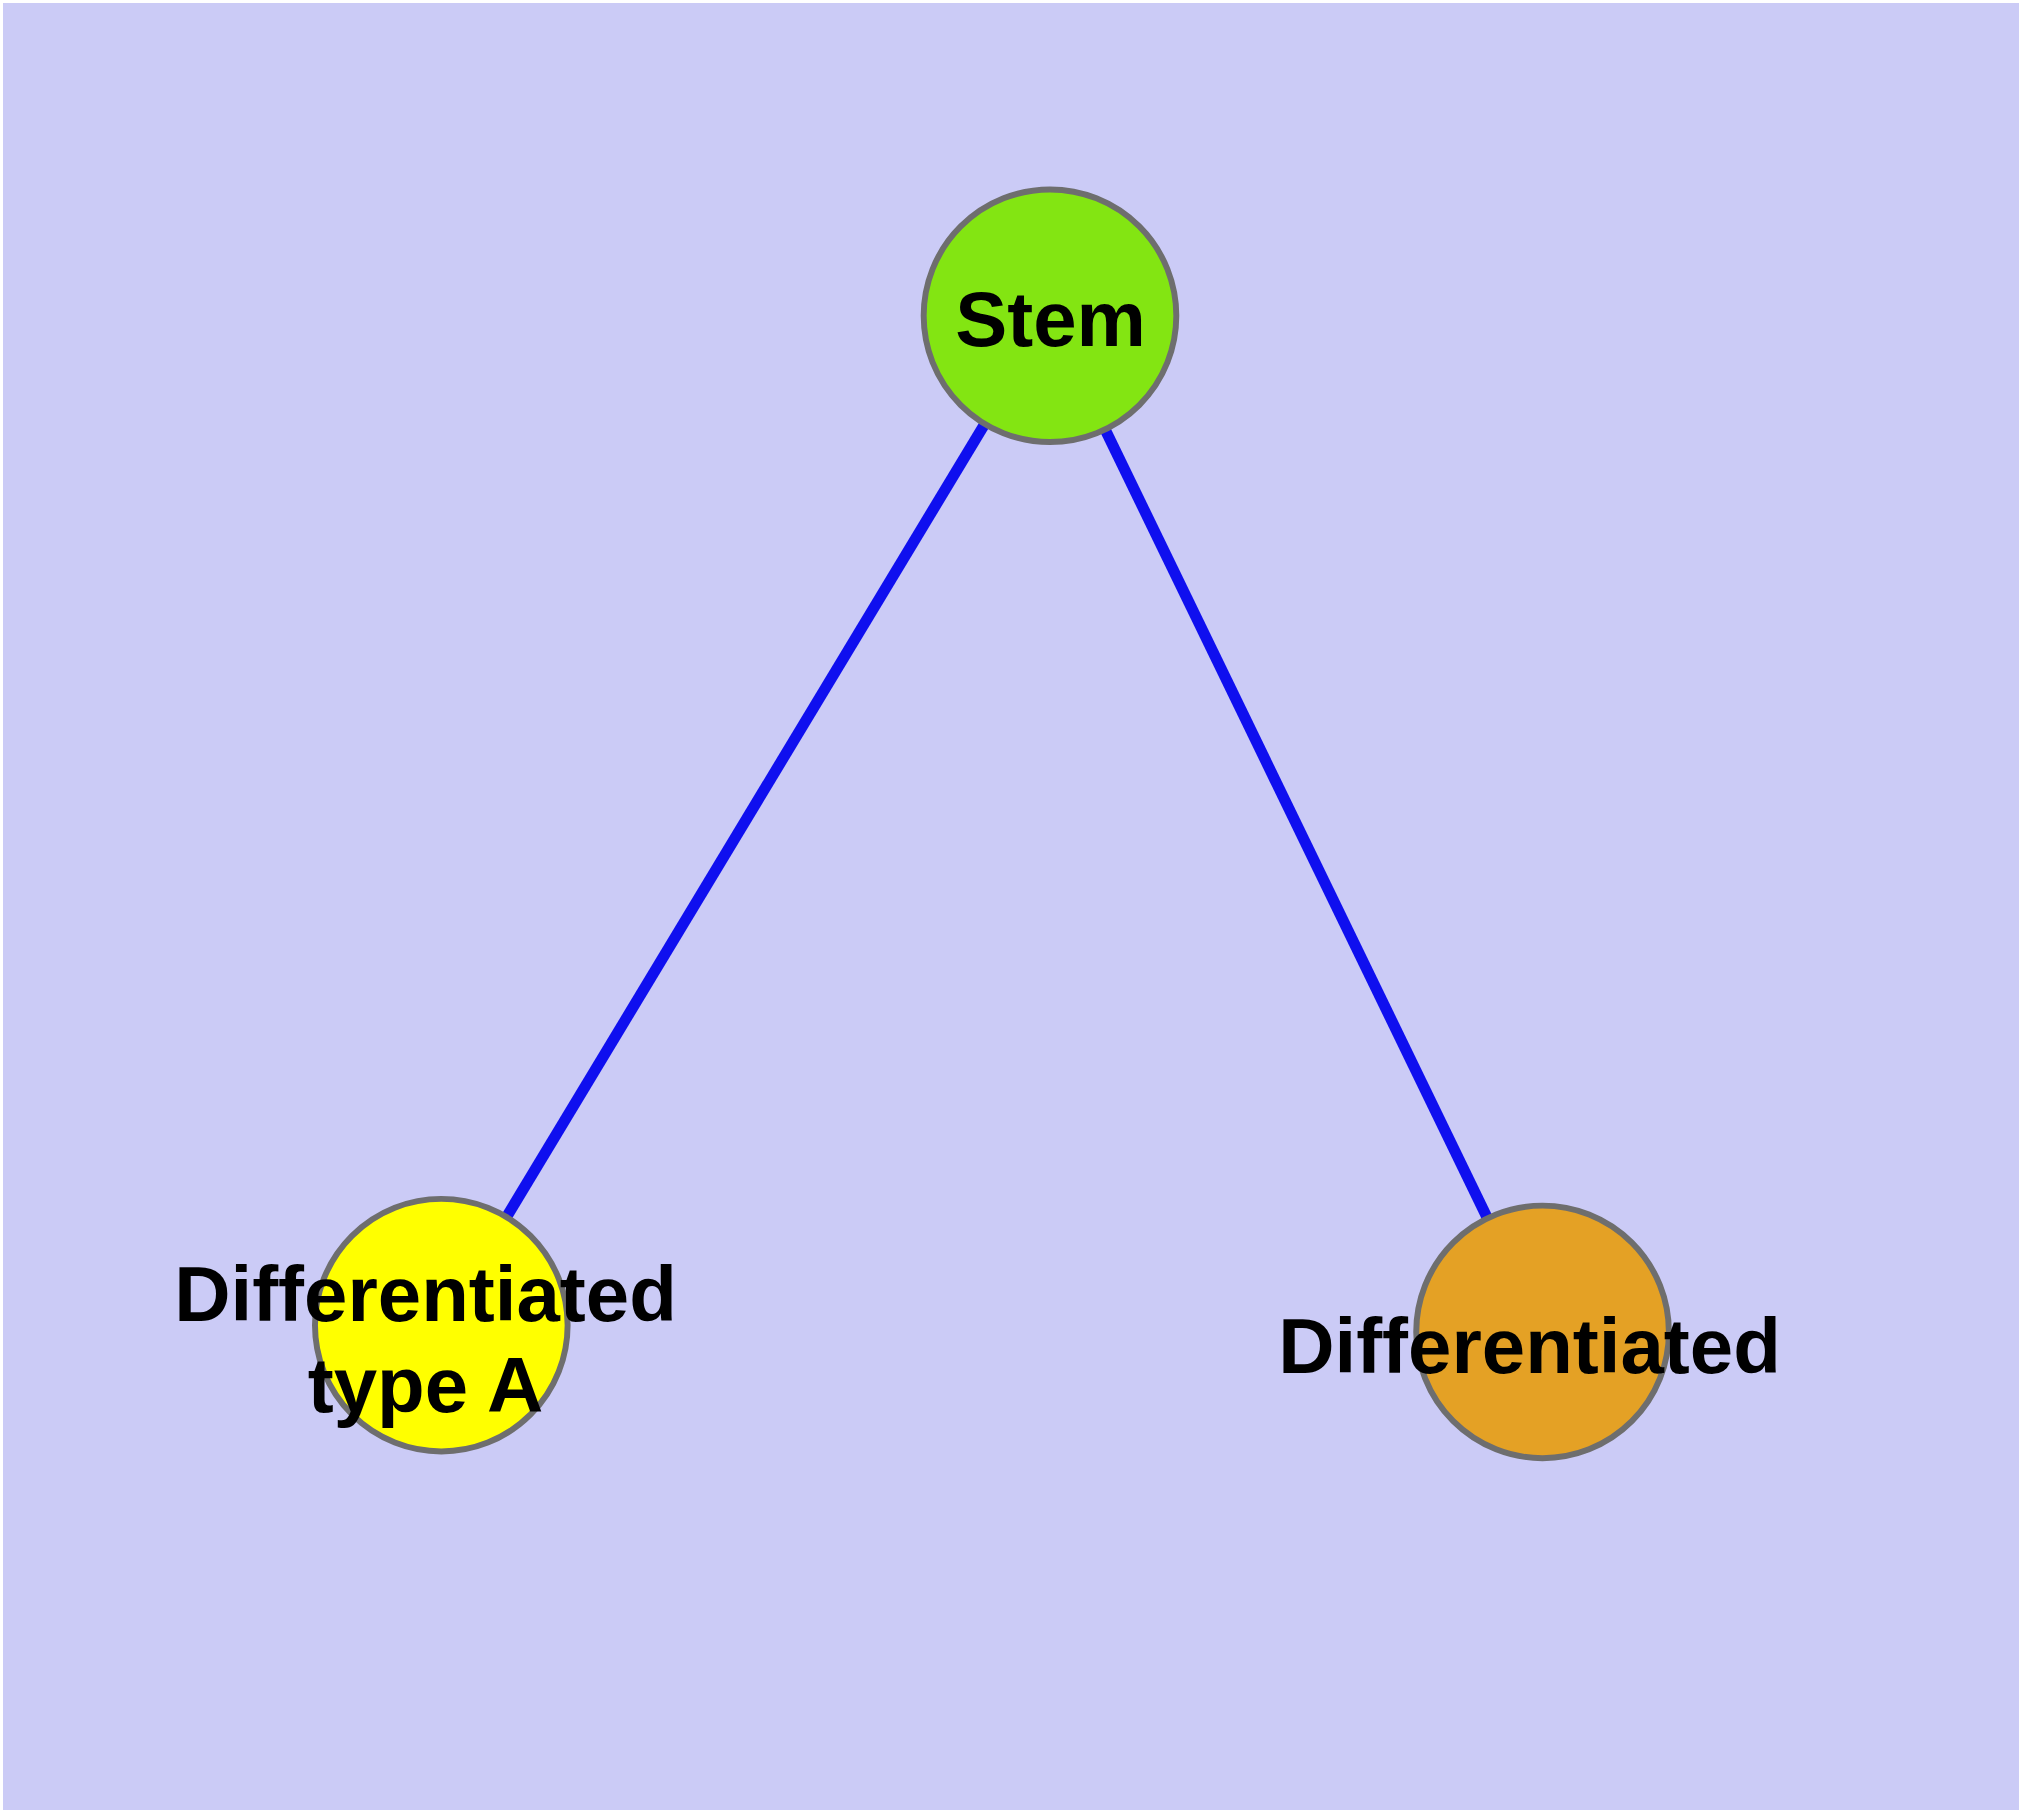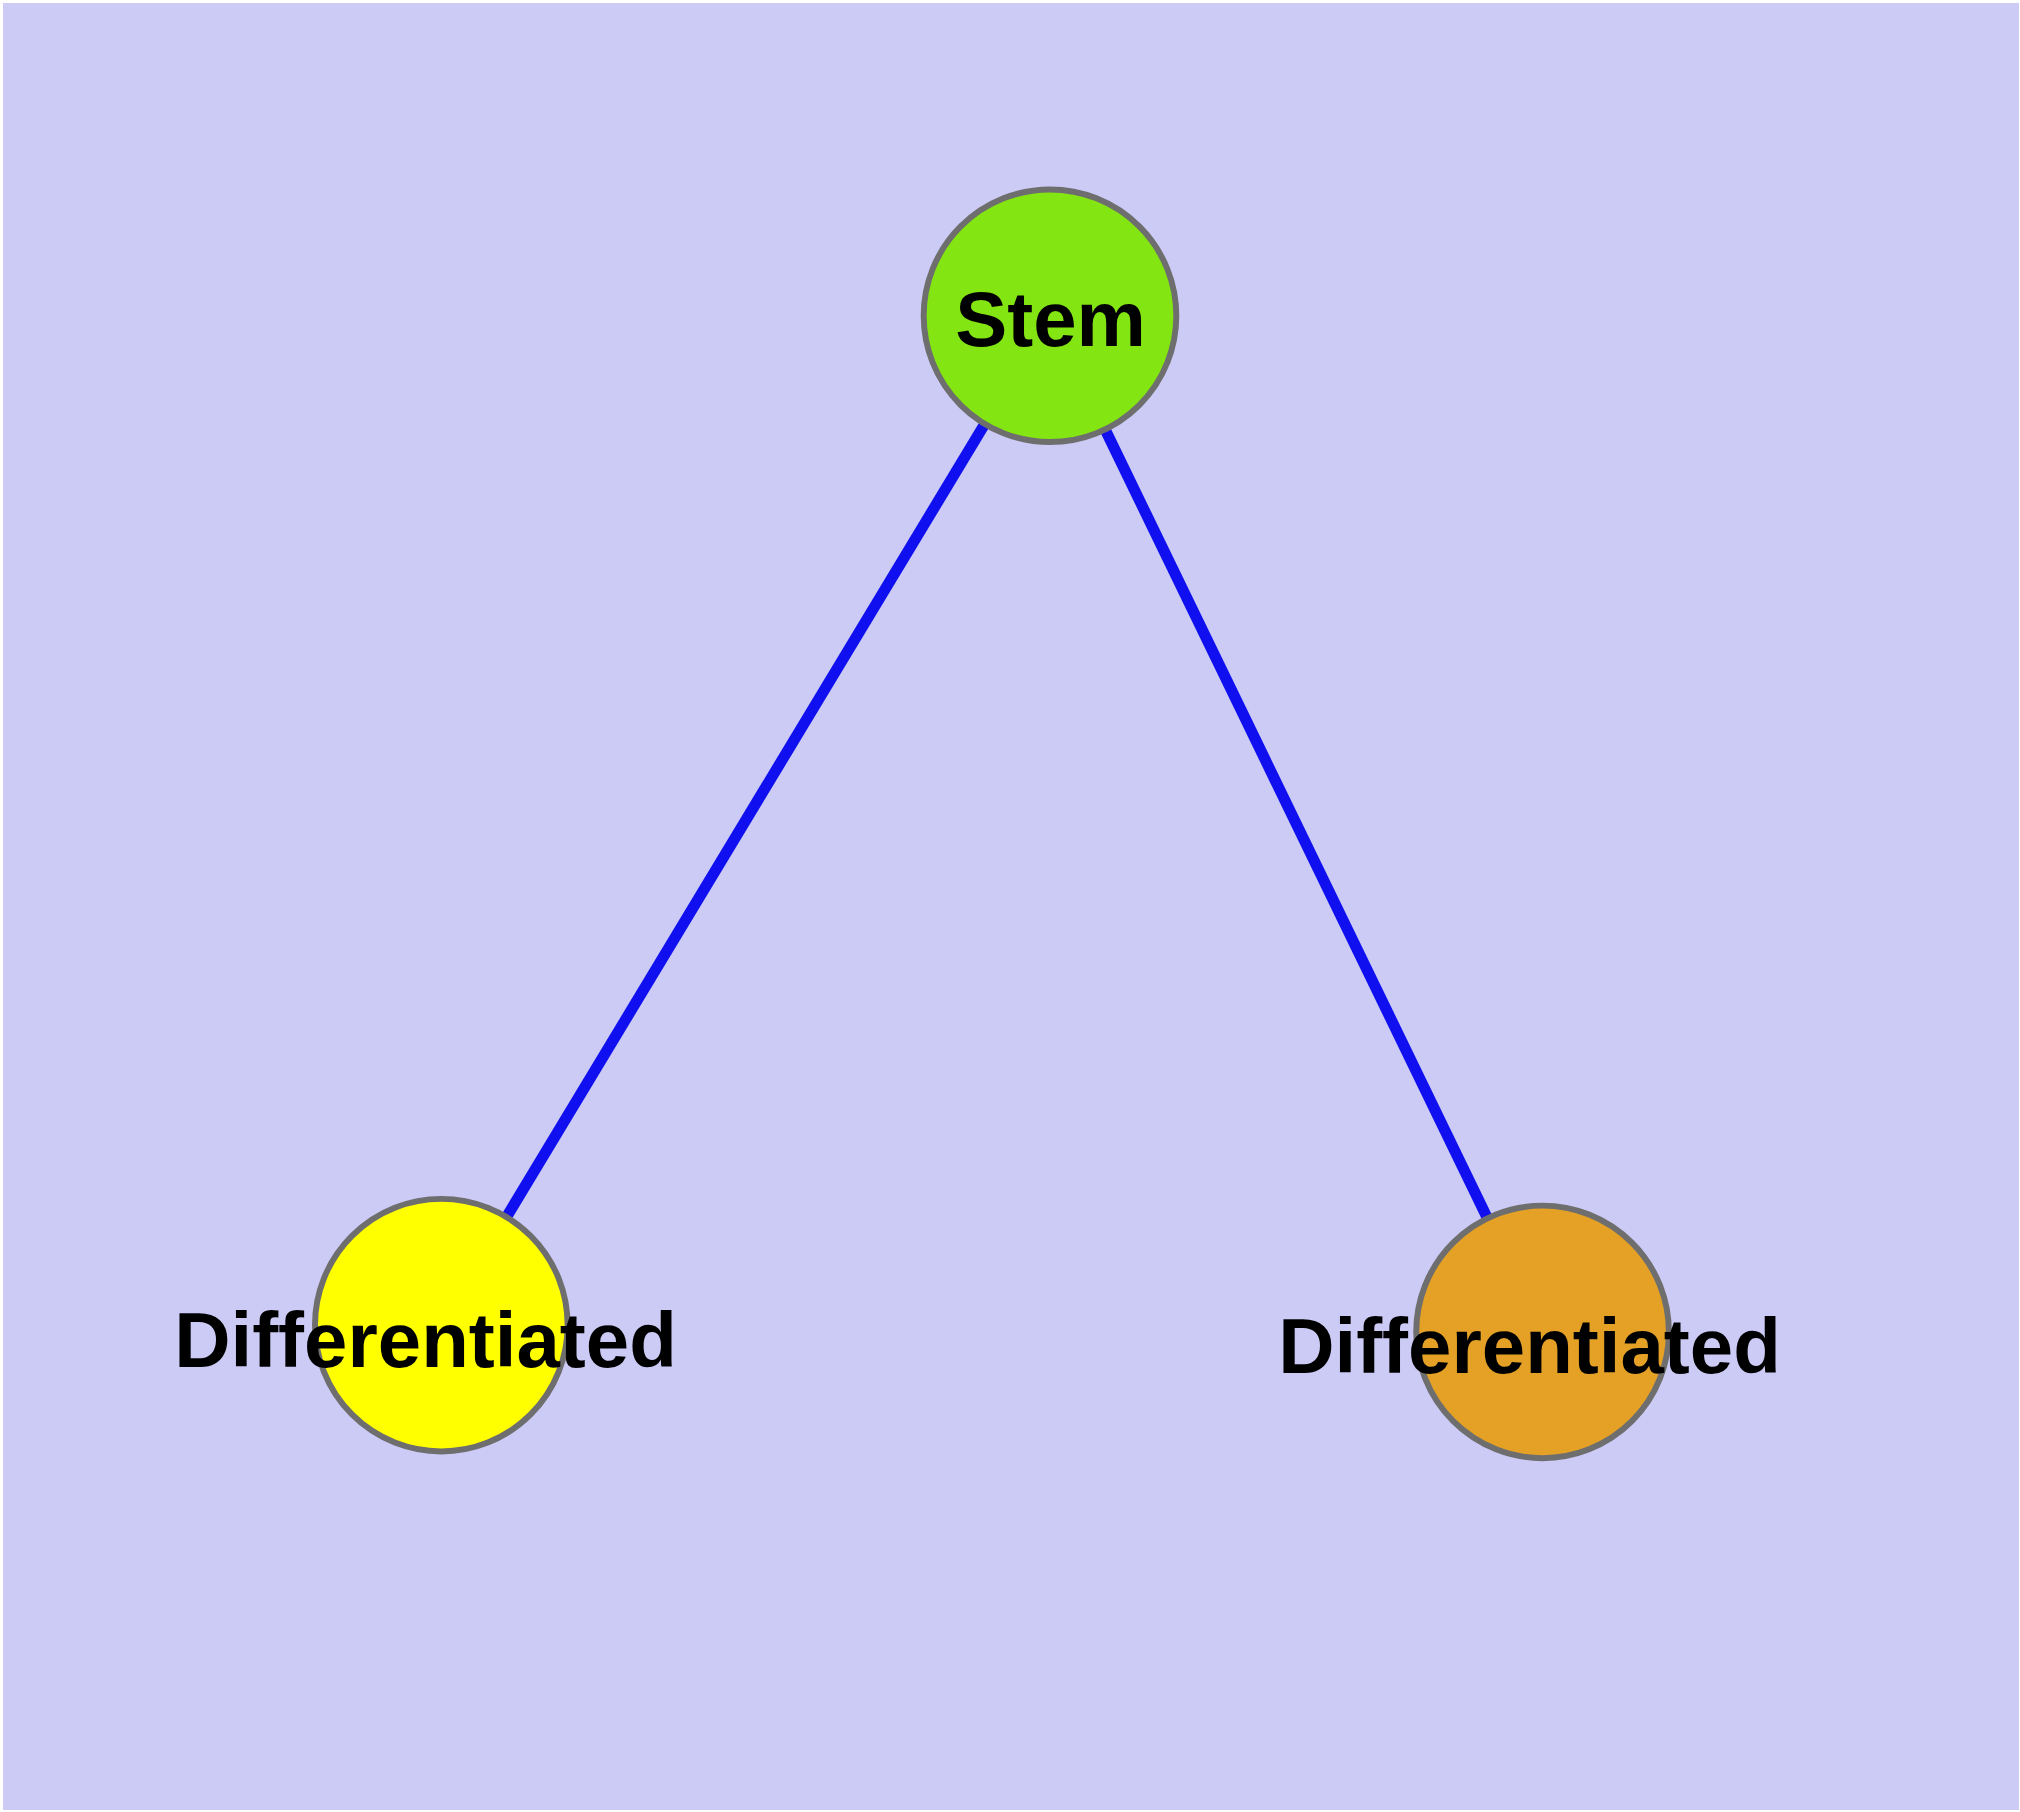--- a/index.html
+++ b/index.html
@@ -64,20 +64,21 @@
 
       <circle cx="1816" cy="1568" r="149" stroke-width="7" stroke="#6E6E6E" fill="#E4A125"></circle>
     </svg>
 
     <div class="node-label label-stem">
       <span>Stem</span>
     </div>
 
     <div class="node-label label-type-a">
       <span>Differentiated</span>
+      <span>type A</span>
     </div>
 
     <div class="node-label label-type-b">
       <span>Differentiated</span>
     </div>
 
   </div>
 </div>
 
 

